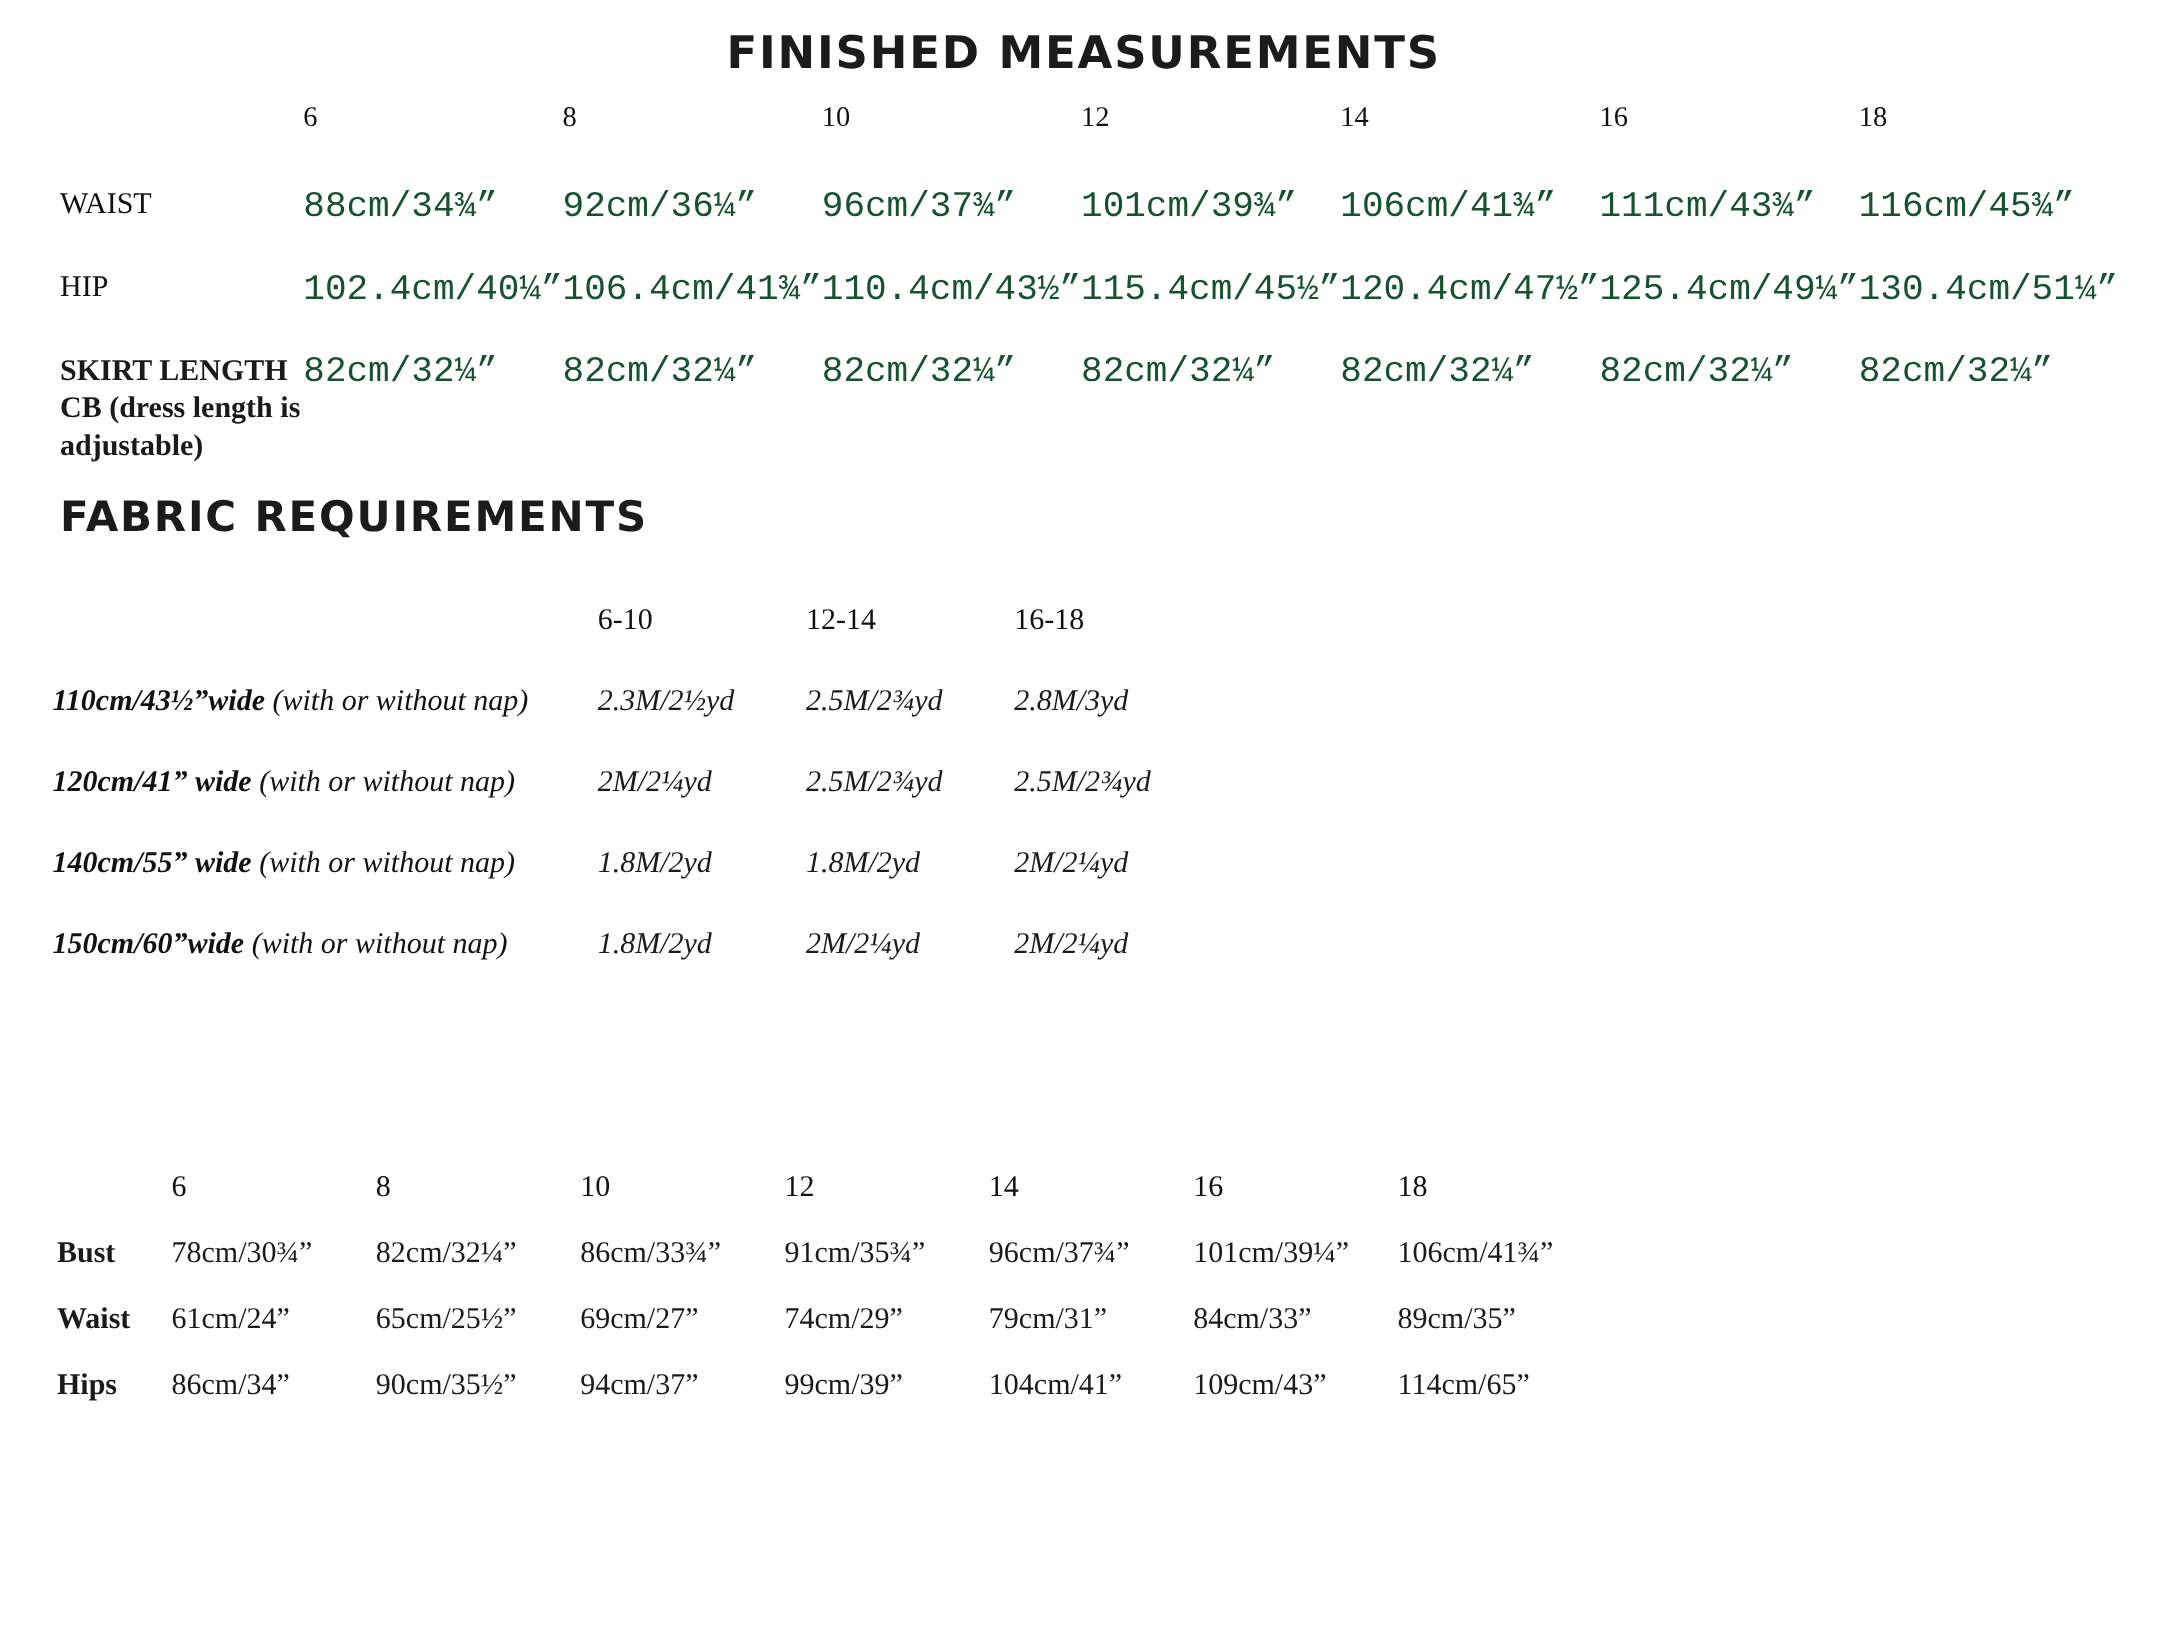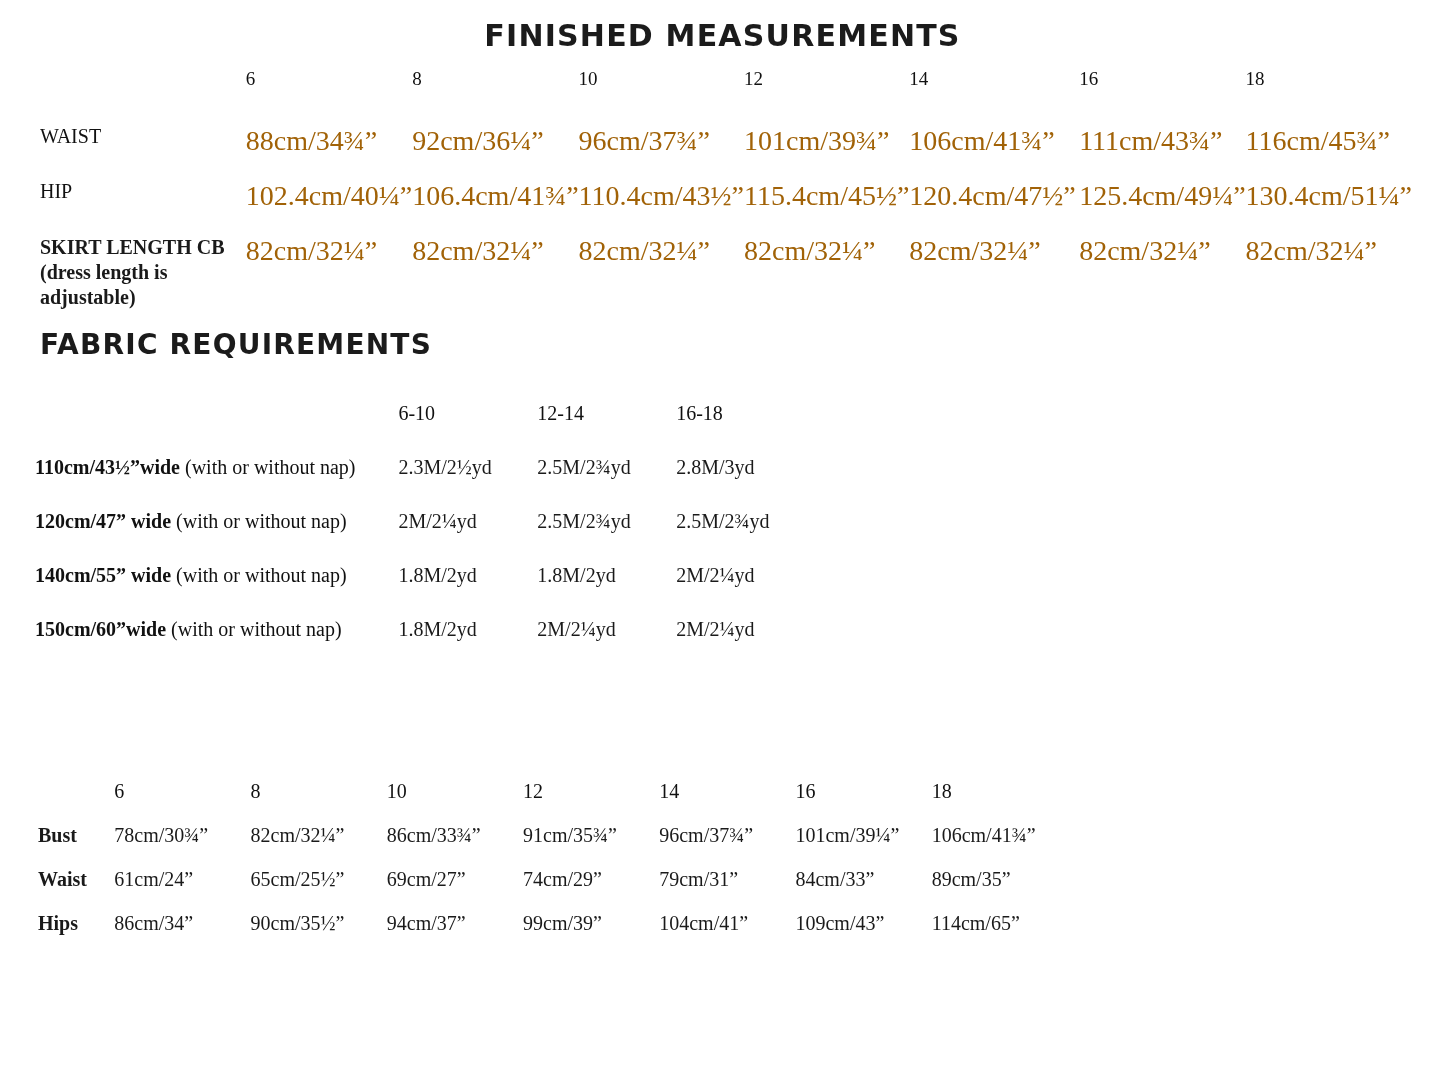--- a/index.html
+++ b/index.html
@@ -66,22 +66,23 @@
     font-weight: bold;
     font-size: 19px;
     color: #111;
   }
   .rowhead {
     font-weight: bold;
     font-size: 20px;
     color: #111;
   }
   .cellval {
-    font-size: 28px;
-    color: #a16207;
+    font-size: 24px;
+    color: #14532d;
+    font-family: Liberation Mono, monospace;
   }
 
   
   #fm-table {
     top: 68px;
     left: 40px;
     width: 1372px;
   }
   #fm-table td { padding-bottom: 0; }
   #fm-table .r-head-col { width: 278px; }
@@ -110,21 +111,21 @@
   }
   #fr-table .fr-label {
     width: 350px;
     font-size: 20px;
     color: #111;
     padding-right: 6px;
   }
   #fr-table .fr-label b { font-weight: bold; }
   #fr-table .fr-col { width: 136px; font-size: 20px; }
   #fr-table .hrow td { height: 54px; }
-  #fr-table .drow td { height: 54px; }
+  #fr-table .drow td { height: 54px; font-style: italic; }
 
   
   #sc-table {
     top: 780px;
     left: 38px;
     width: 1030px;
   }
   #sc-table .sc-rowhead {
     width: 74px;
     font-weight: bold;
@@ -203,21 +204,21 @@
     </tr>
 
     <tr class="drow">
       <td class="fr-label"><b>110cm/43½”wide</b><span> (with or without nap)</span></td>
       <td class="fr-col">2.3M/2½yd</td>
       <td class="fr-col">2.5M/2¾yd</td>
       <td class="fr-col">2.8M/3yd</td>
     </tr>
 
     <tr class="drow">
-      <td class="fr-label"><b>120cm/47” wide</b><span> (with or without nap)</span></td>
+      <td class="fr-label"><b>120cm/41” wide</b><span> (with or without nap)</span></td>
       <td class="fr-col">2M/2¼yd</td>
       <td class="fr-col">2.5M/2¾yd</td>
       <td class="fr-col">2.5M/2¾yd</td>
     </tr>
 
     <tr class="drow">
       <td class="fr-label"><b>140cm/55” wide</b><span> (with or without nap)</span></td>
       <td class="fr-col">1.8M/2yd</td>
       <td class="fr-col">1.8M/2yd</td>
       <td class="fr-col">2M/2¼yd</td>

